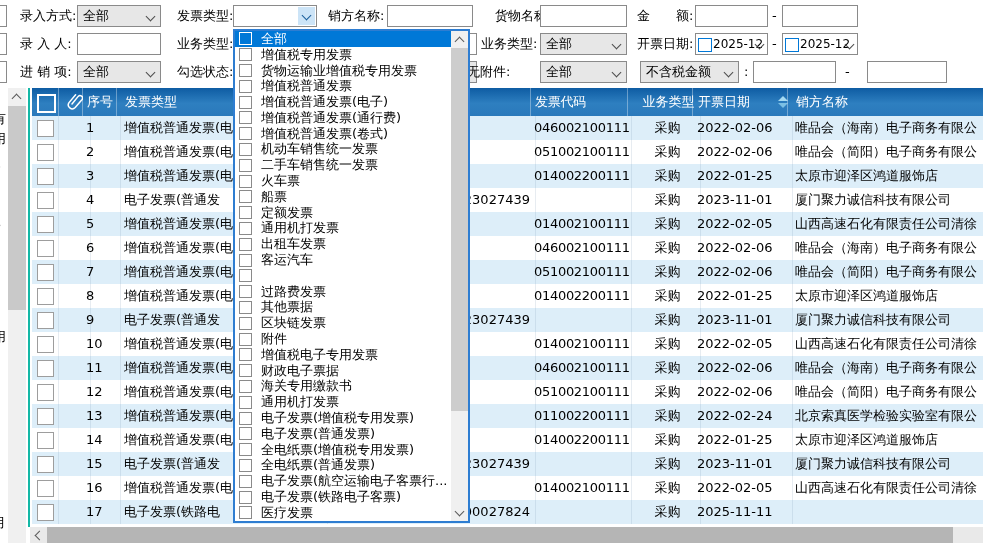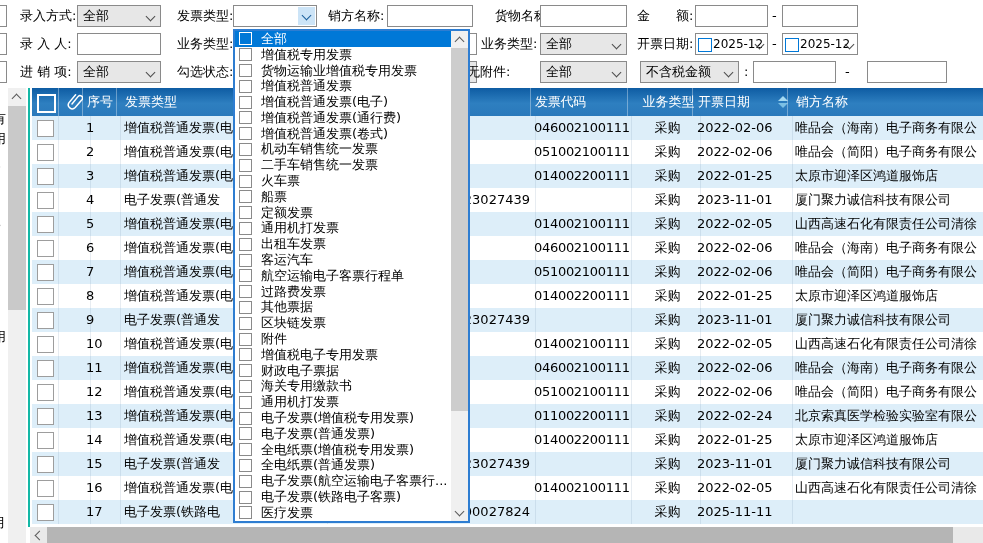--- a/index.html
+++ b/index.html
@@ -459,21 +459,20 @@
       <div class="dd-item">
         <span class="dd-cb"></span>
         <span class="dd-label">出租车发票</span>
       </div>
       <div class="dd-item">
         <span class="dd-cb"></span>
         <span class="dd-label">客运汽车</span>
       </div>
       <div class="dd-item">
         <span class="dd-cb"></span>
-        <span class="dd-label">航空运输电子客票行程单</span>
       </div>
       <div class="dd-item">
         <span class="dd-cb"></span>
         <span class="dd-label">过路费发票</span>
       </div>
       <div class="dd-item">
         <span class="dd-cb"></span>
         <span class="dd-label">其他票据</span>
       </div>
       <div class="dd-item">

